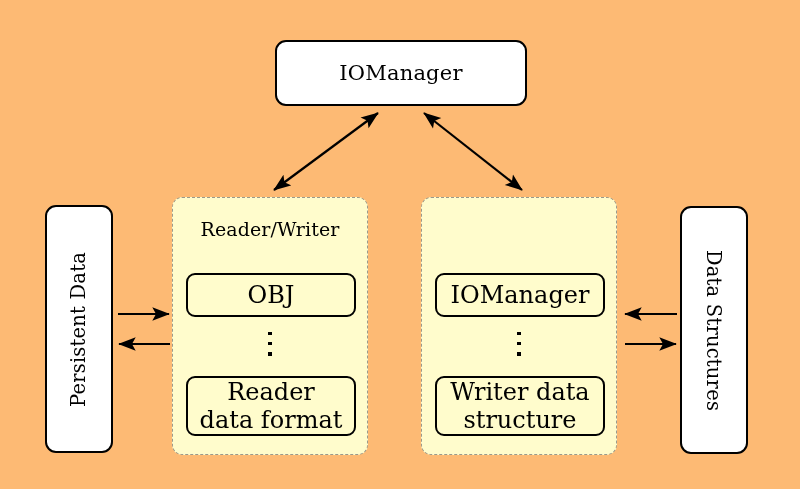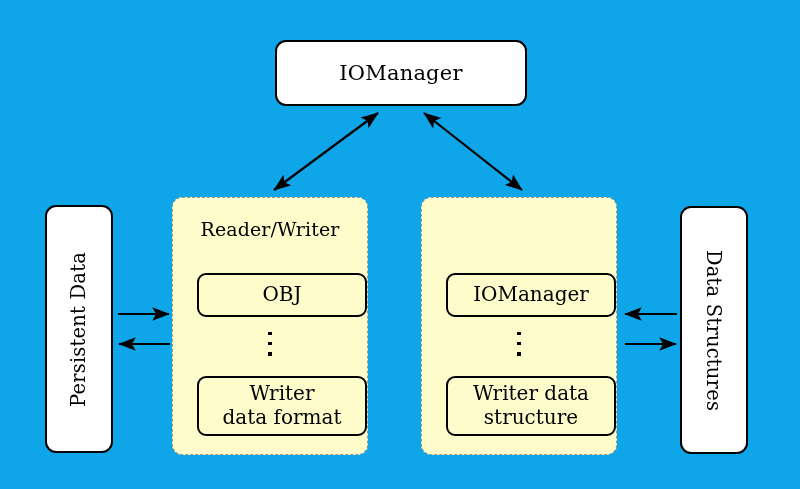--- a/index.html
+++ b/index.html
@@ -8,21 +8,21 @@
     padding: 0;
     background: #ffffff;
   }
   body {
     font-family: "DejaVu Serif", "Liberation Serif", serif;
   }
   #diagram {
     position: relative;
     width: 800px;
     height: 489px;
-    background: #0ea5e9;
+    background: #fdba74;
     overflow: hidden;
   }
   .svg-layer {
     position: absolute;
     left: 0;
     top: 0;
     width: 800px;
     height: 489px;
     pointer-events: none;
   }
@@ -110,24 +110,23 @@
     left: 13px;
     width: 170px;
     border: 2.4px solid #000000;
     border-radius: 9px;
     background: #fffccc;
     box-sizing: border-box;
     display: flex;
     align-items: center;
     justify-content: center;
     text-align: center;
-    font-size: 20px;
+    font-size: 24px;
     line-height: 1.18;
     color: #000000;
-    margin-left: 11px;
   }
   .sub-node.single { top: 75px; height: 44px; }
   .sub-node.double { top: 178px; height: 60px; }
 
   
   .vdots {
     position: absolute;
     left: 0;
     top: 134px;
     width: 100%;
@@ -193,21 +192,21 @@
     </div>
 
     <div class="vdots">
         <i></i>
         <i></i>
         <i></i>
       </div>
 
     <div class="sub-node double">
       <span>
-        <span>Writer</span><br>
+        <span>Reader</span><br>
         <span>data format</span>
       </span>
     </div>
   </div>
 
   <div class="group-box" id="group-importer-exporter">
 
 
     <div class="sub-node single">
       <span>IOManager</span>

